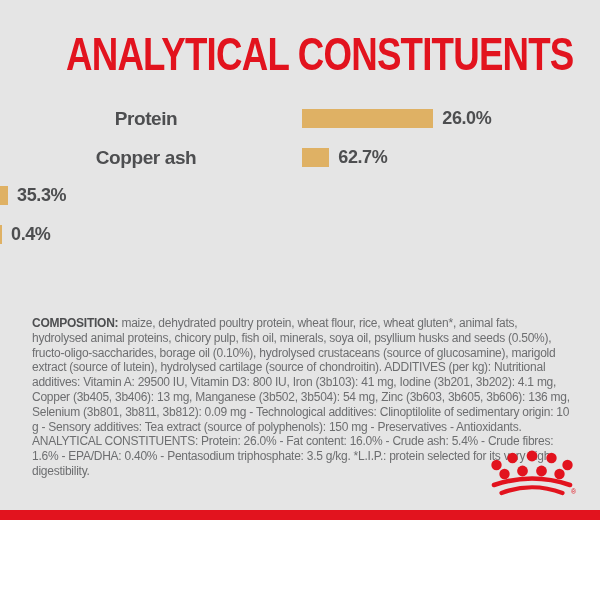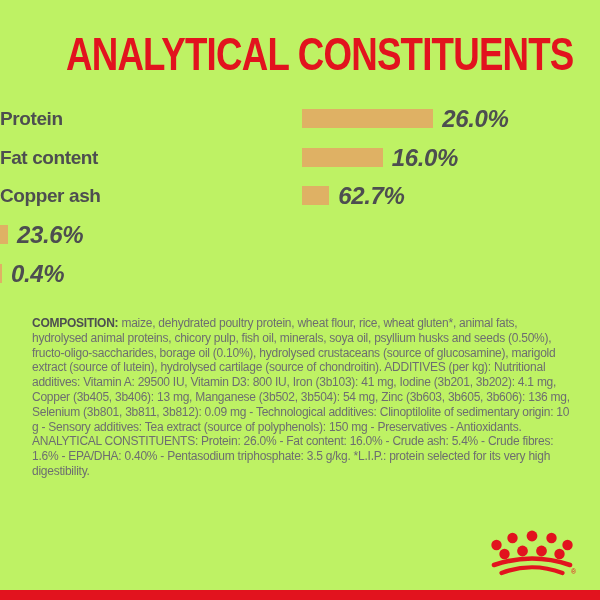--- a/index.html
+++ b/index.html
@@ -4,22 +4,22 @@
 <style>
   html, body {
     margin: 0; padding: 0;
     width: 600px; height: 600px;
     background: #ffffff;
     overflow: hidden;
     font-family: "Liberation Sans", sans-serif;
   }
   .page {
     position: relative;
-    width: 600px; height: 600px;
-    background: #bef264;
+    width: 600px; height: 520px;
+    background: #e5e5e5;
   }
   .title {
     position: absolute;
     top: 26px; left: 0;
     width: 600px;
     text-align: center;
     font-size: 47px;
     font-weight: 700;
     letter-spacing: -1px;
     color: #e2131e;
@@ -35,41 +35,40 @@
   .chart-row {
     display: flex;
     align-items: center;
     height: 19px;
     margin-bottom: 19.7px;
   }
   .chart-label {
     width: 302px;
     box-sizing: border-box;
     padding-right: 10px;
-    text-align: left;
+    text-align: center;
     font-size: 19px;
     font-weight: 700;
     letter-spacing: -0.4px;
     color: #4d4e50;
     line-height: 19px;
   }
   .chart-bar {
     height: 19px;
     background: #dfb164;
     flex: 0 0 auto;
   }
   .chart-value {
     margin-left: 9px;
-    font-size: 24px;
+    font-size: 18px;
     font-weight: 700;
     letter-spacing: -0.4px;
     color: #4d4e50;
     line-height: 19px;
     white-space: nowrap;
-    font-style: italic;
   }
   .composition {
     position: absolute;
     top: 316px; left: 32px;
     width: 541px;
     font-size: 12px;
     line-height: 14.8px;
     letter-spacing: -0.25px;
     color: #6d6e70;
     text-align: left;
@@ -99,32 +98,27 @@
 
   <div class="title">ANALYTICAL CONSTITUENTS</div>
 
   <div class="chart" id="chart">
       <div class="chart-row">
         <div class="chart-label">Protein</div>
         <div class="chart-bar" style="width: 131.3px; background: rgb(223, 177, 100);"></div>
         <div class="chart-value">26.0%</div>
       </div>
       <div class="chart-row">
-        <div class="chart-label">Fat content</div>
-        <div class="chart-bar" style="width: 80.8px; background: rgb(223, 177, 100);"></div>
-        <div class="chart-value">16.0%</div>
-      </div>
-      <div class="chart-row">
         <div class="chart-label">Copper ash</div>
         <div class="chart-bar" style="width: 27.27px; background: rgb(223, 177, 100);"></div>
         <div class="chart-value">62.7%</div>
       </div>
       <div class="chart-row">
         <div class="chart-bar" style="width: 8.08px; background: rgb(223, 177, 100);"></div>
-        <div class="chart-value">23.6%</div>
+        <div class="chart-value">35.3%</div>
       </div>
       <div class="chart-row">
         <div class="chart-bar" style="width: 2.02px; background: rgb(223, 177, 100);"></div>
         <div class="chart-value">0.4%</div>
       </div>
     </div>
 
   <div class="composition">
     <span class="comp-label">COMPOSITION:</span><span> maize, dehydrated poultry protein, wheat flour, rice, wheat gluten*, animal fats, hydrolysed animal proteins, chicory pulp, fish oil, minerals, soya oil, psyllium husks and seeds (0.50%), fructo-oligo-saccharides, borage oil (0.10%), hydrolysed crustaceans (source of glucosamine), marigold extract (source of lutein), hydrolysed cartilage (source of chondroitin). ADDITIVES (per kg): Nutritional additives: Vitamin A: 29500 IU, Vitamin D3: 800 IU, Iron (3b103): 41 mg, Iodine (3b201, 3b202): 4.1 mg, Copper (3b405, 3b406): 13 mg, Manganese (3b502, 3b504): 54 mg, Zinc (3b603, 3b605, 3b606): 136 mg, Selenium (3b801, 3b811, 3b812): 0.09 mg - Technological additives: Clinoptilolite of sedimentary origin: 10 g - Sensory additives: Tea extract (source of polyphenols): 150 mg - Preservatives - Antioxidants. ANALYTICAL CONSTITUENTS: Protein: 26.0% - Fat content: 16.0% - Crude ash: 5.4% - Crude fibres: 1.6% - EPA/DHA: 0.40% - Pentasodium triphosphate: 3.5 g/kg. *L.I.P.: protein selected for its very high digestibility.</span>
   </div>

